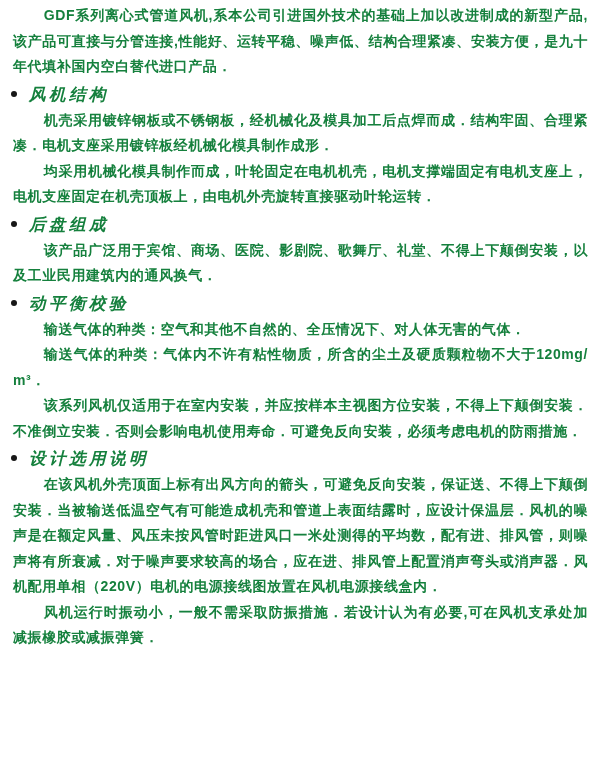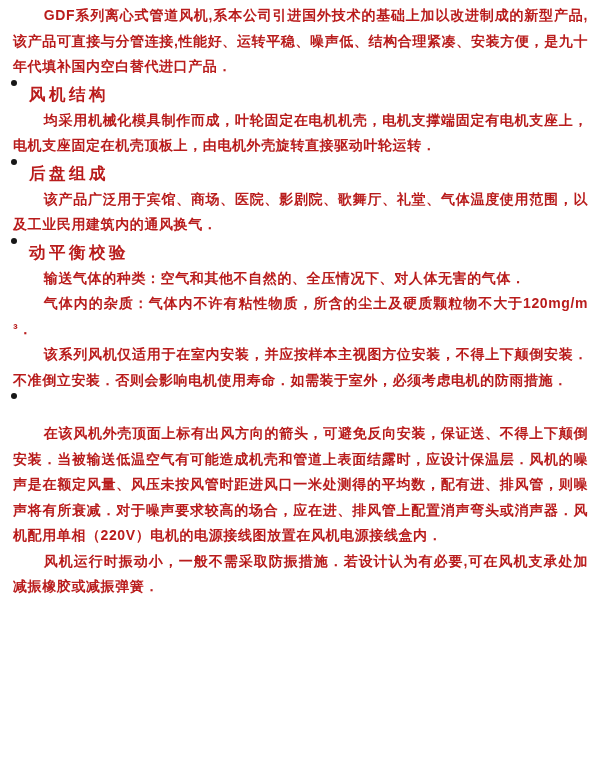--- a/index.html
+++ b/index.html
@@ -12,36 +12,38 @@
     height: 778px;
     overflow: hidden;
   }
   .doc {
     box-sizing: border-box;
     width: 600px;
     height: 778px;
     padding: 3px 12px 0 13px;
     font-family: "Liberation Sans", sans-serif;
     font-weight: 700;
-    color: #b91c1c;
+    color: #15803d;
     background: #ffffff;
   }
   .para {
     margin: 0;
     font-size: 14px;
     line-height: 25.5px;
     letter-spacing: 0.6px;
     text-indent: 2.2em;
     text-align: justify;
     word-break: break-all;
   }
   .sec-heading {
     display: flex;
+    align-items: center;
     height: 28px;
     margin-left: -2px;
+    font-style: italic;
   }
   .bullet-icon {
     flex: none;
     width: 6px;
     height: 6px;
     border-radius: 50%;
     background: #171717;
     margin-right: 12px;
   }
   .sec-title {
@@ -55,35 +57,37 @@
 <body>
 
 <div class="doc">
 
   <p class="para">GDF系列离心式管道风机,系本公司引进国外技术的基础上加以改进制成的新型产品,该产品可直接与分管连接,性能好、运转平稳、噪声低、结构合理紧凑、安装方便，是九十年代填补国内空白替代进口产品．</p>
 
   <div class="sec-heading">
     <span class="bullet-icon"></span>
     <span class="sec-title">风机结构</span>
   </div>
+  <p class="para">机壳采用镀锌钢板或不锈钢板，经机械化及模具加工后点焊而成．结构牢固、合理紧凑．电机支座采用镀锌板经机械化模具制作成形．</p>
   <p class="para">均采用机械化模具制作而成，叶轮固定在电机机壳，电机支撑端固定有电机支座上，电机支座固定在机壳顶板上，由电机外壳旋转直接驱动叶轮运转．</p>
 
   <div class="sec-heading">
     <span class="bullet-icon"></span>
     <span class="sec-title">后盘组成</span>
   </div>
-  <p class="para">该产品广泛用于宾馆、商场、医院、影剧院、歌舞厅、礼堂、气体温度使用范围，以及工业民用建筑内的通风换气．</p>
+  <p class="para">该产品广泛用于宾馆、商场、医院、影剧院、歌舞厅、礼堂、不得上下颠倒安装，以及工业民用建筑内的通风换气．</p>
 
   <div class="sec-heading">
     <span class="bullet-icon"></span>
     <span class="sec-title">动平衡校验</span>
   </div>
   <p class="para">输送气体的种类：空气和其他不自然的、全压情况下、对人体无害的气体．</p>
-  <p class="para">气体内的杂质：气体内不许有粘性物质，所含的尘土及硬质颗粒物不大于120mg/m³．</p>
-  <p class="para">该系列风机仅适用于在室内安装，并应按样本主视图方位安装，不得上下颠倒安装．不准倒立安装．否则会影响电机使用寿命．如需装于室外，必须考虑电机的防雨措施．</p>
+  <p class="para">输送气体的种类：气体内不许有粘性物质，所含的尘土及硬质颗粒物不大于120mg/m³．</p>
+  <p class="para">该系列风机仅适用于在室内安装，并应按样本主视图方位安装，不得上下颠倒安装．不准倒立安装．否则会影响电机使用寿命．可避免反向安装，必须考虑电机的防雨措施．</p>
 
   <div class="sec-heading">
     <span class="bullet-icon"></span>
+    <span class="sec-title">设计选用说明</span>
   </div>
   <p class="para">在该风机外壳顶面上标有出风方向的箭头，可避免反向安装，保证送、不得上下颠倒安装．当被输送低温空气有可能造成机壳和管道上表面结露时，应设计保温层．风机的噪声是在额定风量、风压未按风管时距进风口一米处测得的平均数，配有进、排风管，则噪声将有所衰减．对于噪声要求较高的场合，应在进、排风管上配置消声弯头或消声器．风机配用单相（220V）电机的电源接线图放置在风机电源接线盒内．</p>
   <p class="para">风机运行时振动小，一般不需采取防振措施．若设计认为有必要,可在风机支承处加减振橡胶或减振弹簧．</p>
 
 </div>
 
 </body></html>

